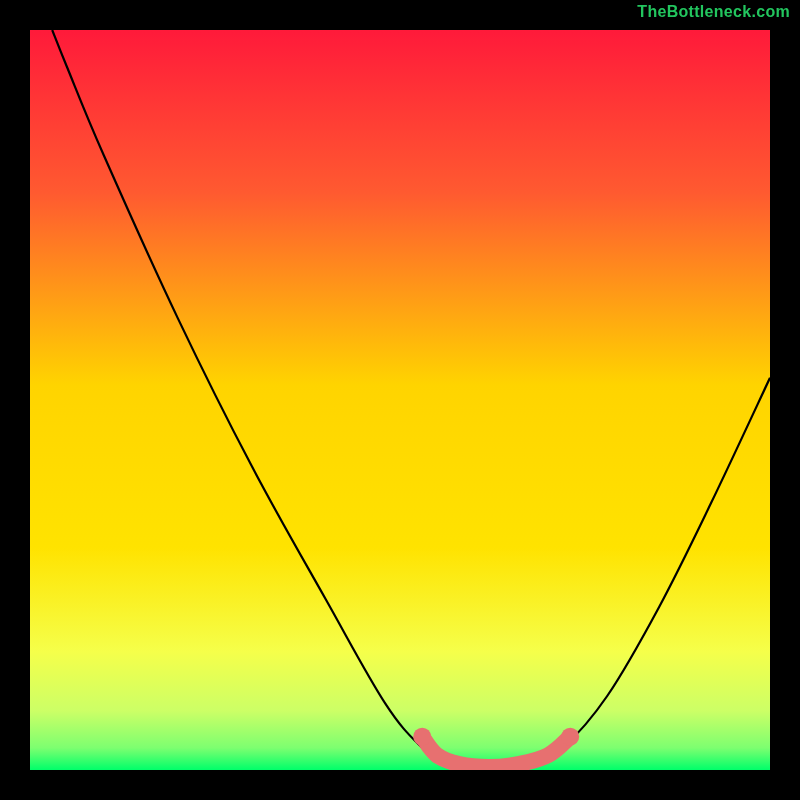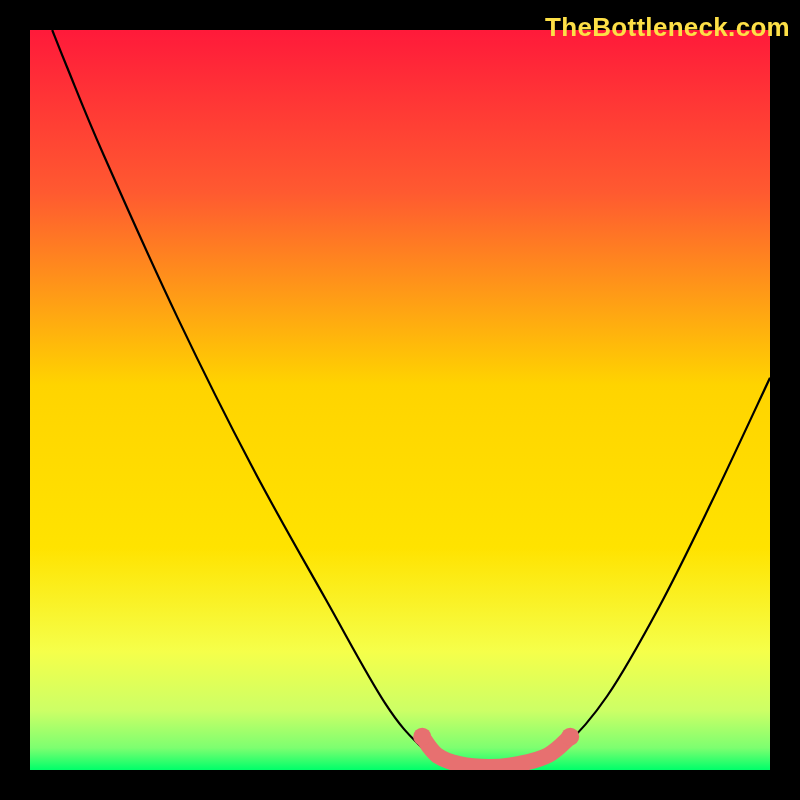--- a/index.html
+++ b/index.html
@@ -6,24 +6,24 @@
   body {
     width: 800px;
     height: 800px;
     background: #000000;
     position: relative;
     overflow: hidden;
     font-family: Arial, sans-serif;
   }
   .watermark {
     position: absolute;
-    top: 12px;
+    top: 3px;
     right: 10px;
-    color: #fde047;
-    font-size: 26px;
+    color: #22c55e;
+    font-size: 16px;
     font-weight: bold;
     letter-spacing: 0.3px;
     z-index: 10;
   }
   .plot-area {
     position: absolute;
     top: 30px;
     left: 30px;
     width: 740px;
     height: 740px;

